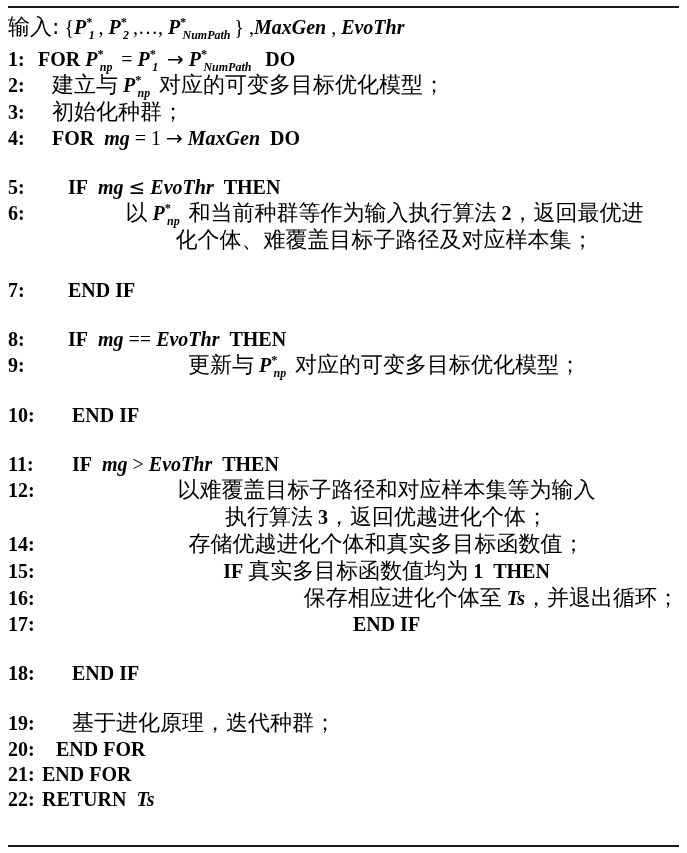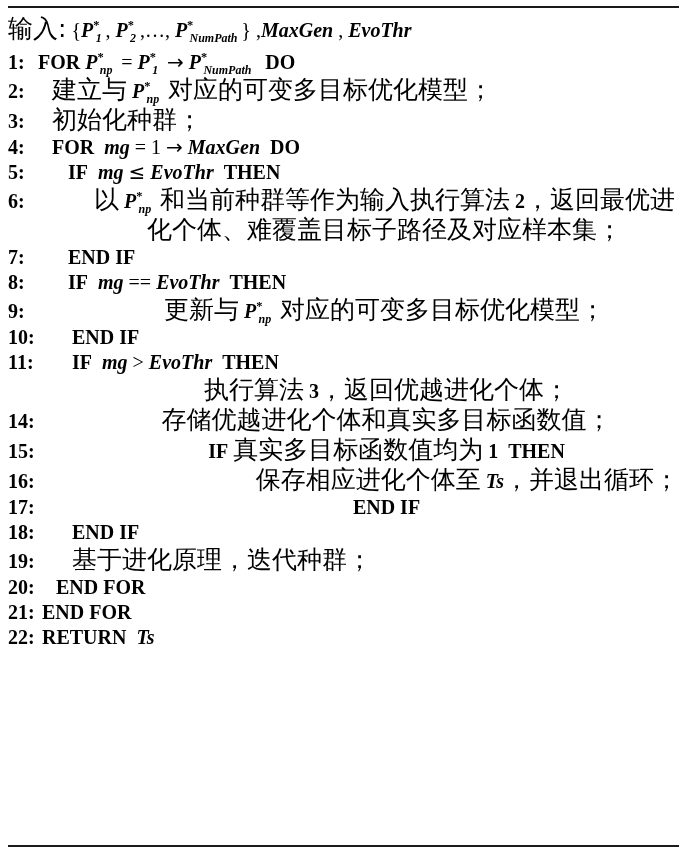--- a/index.html
+++ b/index.html
@@ -45,25 +45,25 @@
     min-width: 30px;
     text-align: left;
   }
   .num.wide { min-width: 34px; }
   .body {
     flex: 1 1 auto;
   }
   
   .ind0 { padding-left: 0px; }
   .ind1 { padding-left: 14px; }
-  .ind2 { padding-left: 30px; }
+  .ind2 { padding-left: 30px; margin-top: 24px; }
   .ind3 { padding-left: 52px; text-align: center; }
   .ind4 { padding-left: 70px; text-align: right; }
 
-  .cn { font-family: "DejaVu Sans", sans-serif; font-size: 25px; }
+  .cn { font-family: "DejaVu Sans", sans-serif; font-size: 22px; }
   .kw { font-weight: bold; font-family: "Liberation Serif", serif; }
   .it { font-style: italic; font-family: "Liberation Serif", serif; font-weight: bold; }
 
   
   .var {
     font-style: italic;
     font-weight: bold;
     position: relative;
     display: inline-block;
     white-space: nowrap;
@@ -207,20 +207,24 @@
   <div class="line">
     <span class="num wide">11:</span>
     <span class="body ind2">
       <span class="kw">IF</span>
       &nbsp;<span class="it">mg</span>
       &gt; <span class="it">EvoThr</span>
       &nbsp;<span class="kw">THEN</span>
     </span>
   </div>
 
+  <div class="line">
+    <span class="num wide">12:</span>
+    <span class="body ind3 cn">以难覆盖目标子路径和对应样本集等为输入</span>
+  </div>
   <div class="cont">
     <span class="num wide">12:</span>
     <span class="body ind3">
       <span class="cn">执行算法</span> <b>3</b><span class="cn">，返回优越进化个体；</span>
     </span>
   </div>
 
 
   <div class="line">
     <span class="num wide">14:</span>

